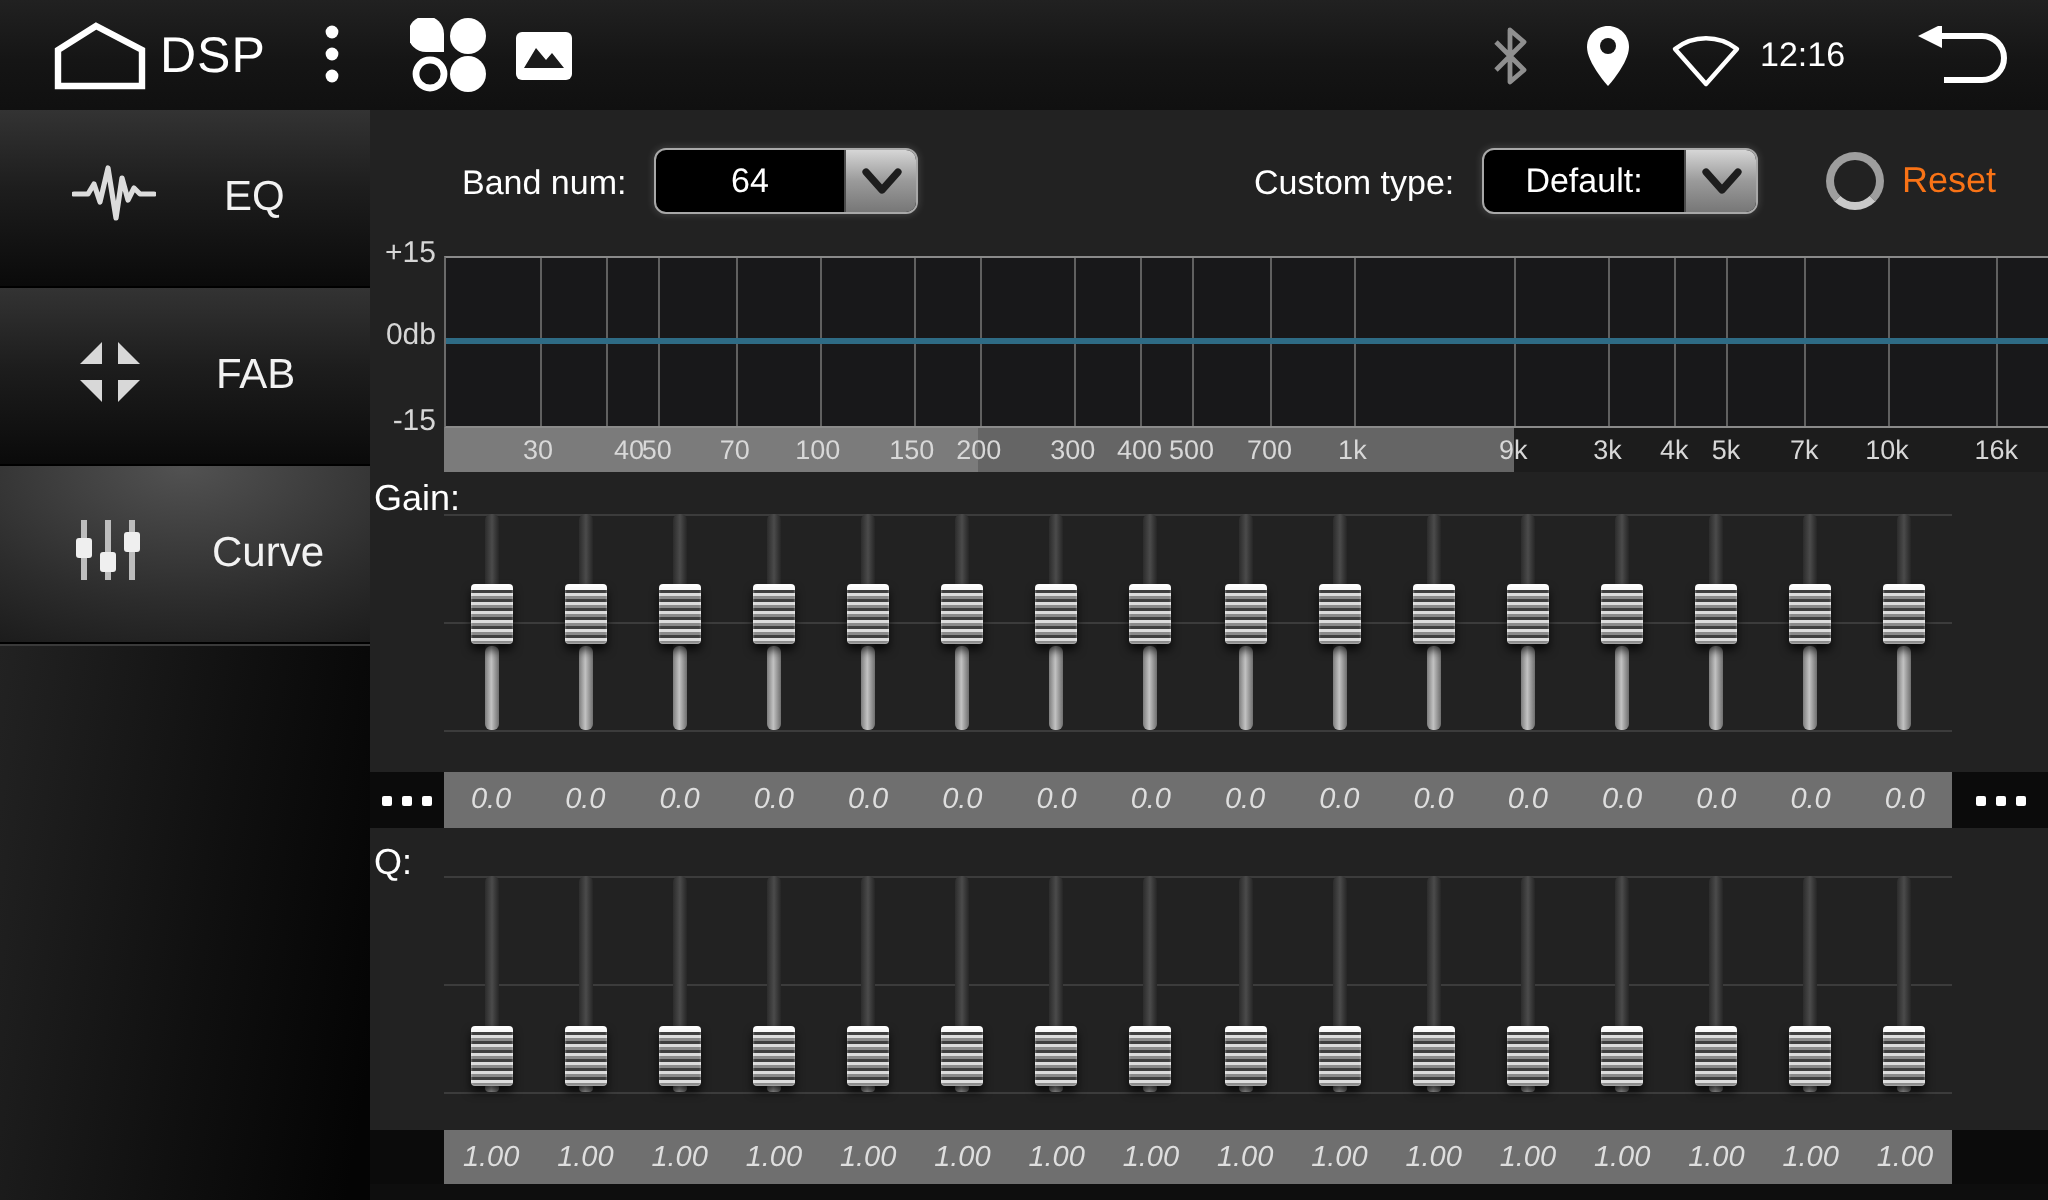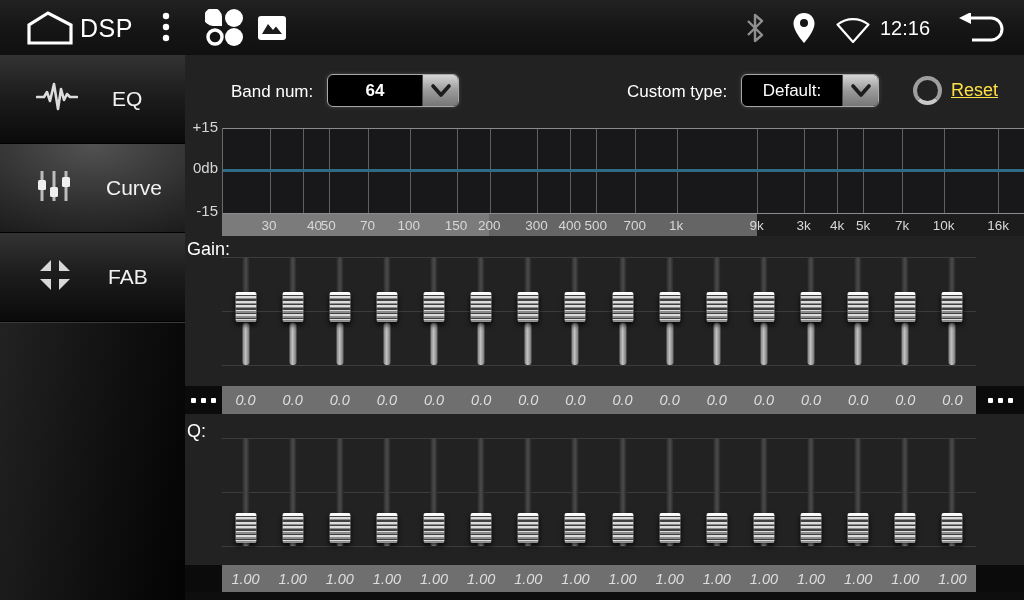--- a/index.html
+++ b/index.html
@@ -11,21 +11,21 @@
              background:linear-gradient(180deg,#212121 0%,#151515 55%,#101010 100%);}
   .statusbar .sb{position:absolute;display:flex;align-items:center;justify-content:center;}
   .sb-home{left:24px;top:9px;width:52px;height:38px;}
   .sb-title{left:80px;top:12px;height:32px;font-size:25px;letter-spacing:.5px;}
   .sb-menu{left:156px;top:11px;width:20px;height:34px;}
   .sb-apps{left:203px;top:9px;width:44px;height:38px;}
   .sb-photo{left:257px;top:15px;width:30px;height:26px;}
   .sb-bt{left:742px;top:13px;width:26px;height:30px;}
   .sb-pin{left:790px;top:12px;width:28px;height:32px;}
   .sb-wifi{left:833px;top:16px;width:40px;height:28px;}
-  .sb-time{left:880px;top:13px;height:30px;font-size:20px;}
+  .sb-time{left:880px;top:13px;height:30px;font-size:17px;}
   .sb-back{left:957px;top:13px;width:52px;height:30px;}
 
   
   .sidebar{position:absolute;left:0;top:55px;width:185px;height:545px;background:#060606;
            display:flex;flex-direction:column;}
   .side-item{height:89px;border-bottom:1px solid #000;display:flex;align-items:center;
              padding-left:36px;gap:15px;box-sizing:border-box;
              background:linear-gradient(180deg,#333 0%,#1d1d1d 45%,#0a0a0a 100%);}
   .side-item.selected{background:radial-gradient(130% 150% at 50% 0%,#525252 0%,#2c2c2c 52%,#0d0d0d 100%);}
   .side-item .lbl{font-size:21px;color:#f2f2f2;margin-left:19px;}
@@ -34,31 +34,31 @@
 
   
   .main{position:absolute;left:185px;top:55px;width:839px;height:545px;background:#222;}
 
   
   .ctl-label{position:absolute;font-size:17px;color:#fff;}
   .lbl-band{left:46px;top:27px;}
   .lbl-custom{left:442px;top:27px;}
   .select{position:absolute;height:33px;background:#000;border:1px solid #a8a8a8;border-radius:6px;
           box-shadow:0 0 4px rgba(255,255,255,.18), inset 0 0 0 1px #000;cursor:pointer;box-sizing:border-box;}
-  .sel-band{left:142px;top:19px;width:132px;font-weight:bold;}
+  .sel-band{left:142px;top:19px;width:132px;}
   .sel-custom{left:556px;top:19px;width:138px;}
   .select .val{position:absolute;left:0;right:36px;top:0;bottom:0;display:flex;align-items:center;
                justify-content:center;font-size:17px;color:#fff;}
   .select .btn{position:absolute;right:0;top:0;bottom:0;width:35px;border-radius:0 5px 5px 0;
                background:linear-gradient(180deg,#d6d6d6 0%,#9a9a9a 50%,#777 100%);
                border-left:1px solid #4a4a4a;display:flex;align-items:center;justify-content:center;}
   .reset{position:absolute;left:728px;top:19px;height:32px;display:flex;align-items:center;gap:9px;cursor:pointer;}
   .reset .ring{width:21px;height:21px;border-radius:50%;border:4px solid #9e9e9e;
                border-bottom-color:#c9c9c9;background:transparent;box-sizing:content-box;}
-  .reset .lbl{font-size:18px;color:#fde047;text-decoration:underline;}
+  .reset .lbl{font-size:18px;color:#f97316;}
 
   
   .ylab{position:absolute;width:33px;text-align:right;font-size:15px;color:#d6d6d6;}
   .plot{position:absolute;left:37px;top:73px;width:801px;height:84px;background:#18181a;
         border-top:1px solid #8a8a8a;border-bottom:1px solid #8a8a8a;
         border-left:1px solid #6a6a6a;border-right:1px solid #6a6a6a;overflow:hidden;box-sizing:content-box;}
   .gridline{position:absolute;top:0;bottom:0;width:1px;background:#606060;}
   .zero-line{position:absolute;left:0;right:0;top:40px;height:3px;background:#2e6b85;}
   .freq-axis{position:absolute;left:37px;top:159px;width:802px;height:22px;}
   .freq-axis .seg{position:absolute;top:0;bottom:0;}
@@ -161,49 +161,49 @@
 
   <div class="sidebar">
     <div class="side-item">
       <span>
         <svg width="42" height="32" viewBox="0 0 42 32">
             <polyline points="1,16 8,16 11,11 14,20 18,3 22,28 25,8 28,19 31,13 34,16 41,16" fill="none" stroke="#dcdcdc" stroke-width="2.6" stroke-linejoin="round" stroke-linecap="round"></polyline>
           </svg>
       </span>
       <span class="lbl">EQ</span>
     </div>
+    <div class="side-item">
+      <span>
+        <svg width="38" height="38" viewBox="0 0 38 38">
+          <g fill="#d8d8d8">
+            <polygon points="15,4 4,15 15,15"></polygon>
+            <polygon points="23,4 34,15 23,15"></polygon>
+            <polygon points="23,34 34,23 23,23"></polygon>
+            <polygon points="15,34 4,23 15,23"></polygon>
+          </g>
+        </svg>
+      </span>
+      <span class="lbl">FAB</span>
+    </div>
     <div class="side-item selected">
       <span>
         <svg width="36" height="34" viewBox="0 0 36 34">
           <g stroke="#bdbdbd" stroke-width="3">
               <line x1="6" y1="2" x2="6" y2="32"></line>
               <line x1="18" y1="2" x2="18" y2="32"></line>
               <line x1="30" y1="2" x2="30" y2="32"></line>
             </g>
           <g fill="#efefef">
               <rect x="2" y="11" width="8" height="10" rx="1.5"></rect>
               <rect x="14" y="18" width="8" height="10" rx="1.5"></rect>
               <rect x="26" y="8" width="8" height="10" rx="1.5"></rect>
             </g>
         </svg>
       </span>
       <span class="lbl">Curve</span>
-    </div>
-    <div class="side-item">
-      <span>
-        <svg width="38" height="38" viewBox="0 0 38 38">
-          <g fill="#d8d8d8">
-            <polygon points="15,4 4,15 15,15"></polygon>
-            <polygon points="23,4 34,15 23,15"></polygon>
-            <polygon points="23,34 34,23 23,23"></polygon>
-            <polygon points="15,34 4,23 15,23"></polygon>
-          </g>
-        </svg>
-      </span>
-      <span class="lbl">FAB</span>
     </div>
     <div class="side-rest"></div>
   </div>
 
   <div class="main">
 
     <span class="ctl-label lbl-band">Band num:</span>
     <div class="select sel-band">
       <span class="val">64</span>
       <span class="btn">

